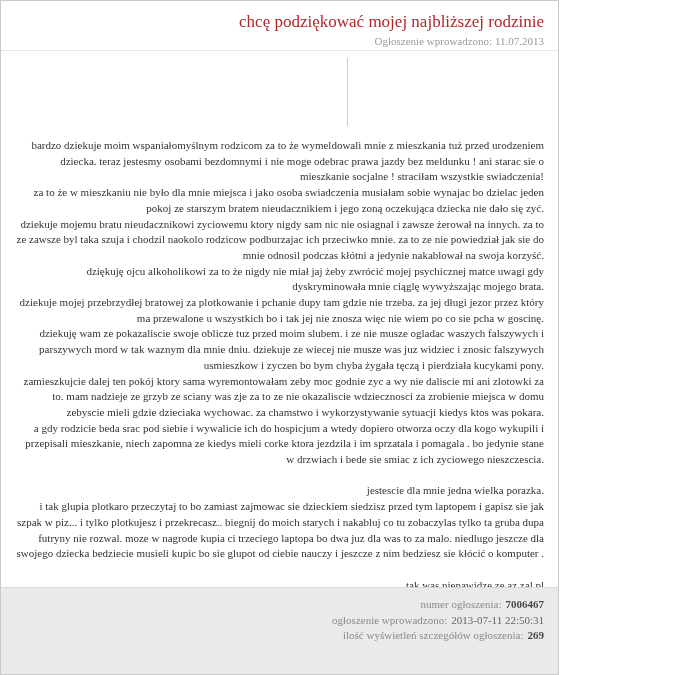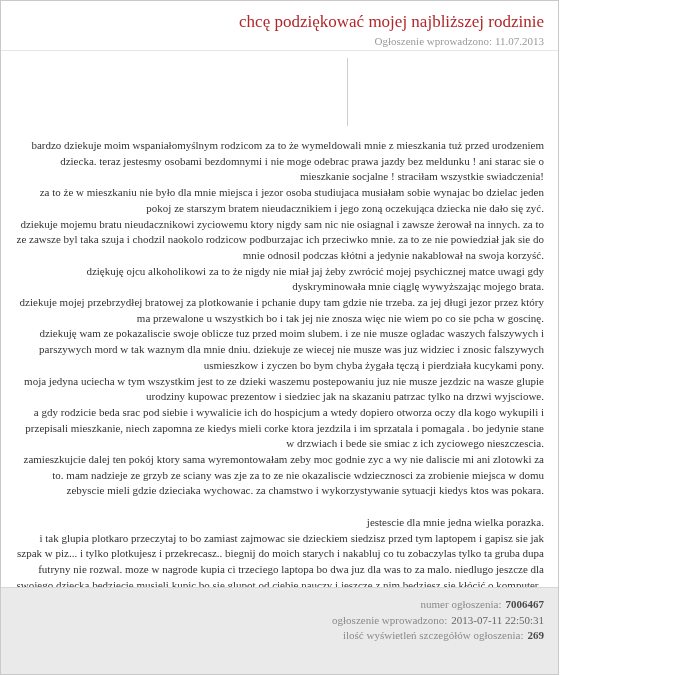--- a/index.html
+++ b/index.html
@@ -106,28 +106,27 @@
       <div class="contact-heading">dane kontaktowe:</div>
       <div class="contact-name">córcia</div>
       <div class="contact-email">
         <a href="#">twojaperelka@gmail.com</a>
       </div>
     </div>
   </div>
 
   <div class="ad-body">
     <div class="para">bardzo dziekuje moim wspaniałomyślnym rodzicom za to że wymeldowali mnie z mieszkania tuż przed urodzeniem dziecka. teraz jestesmy osobami bezdomnymi i nie moge odebrac prawa jazdy bez meldunku ! ani starac sie o mieszkanie socjalne ! straciłam wszystkie swiadczenia!</div>
-    <div class="para">za to że w mieszkaniu nie było dla mnie miejsca i jezor osoba studiujaca musiałam sobie wynajac bo dzielac jeden pokoj ze starszym bratem nieudacznikiem i jego zoną oczekująca dziecka nie dało się zyć.</div>
+    <div class="para">za to że w mieszkaniu nie było dla mnie miejsca i jako osoba swiadczenia musiałam sobie wynajac bo dzielac jeden pokoj ze starszym bratem nieudacznikiem i jego zoną oczekująca dziecka nie dało się zyć.</div>
     <div class="para">dziekuje mojemu bratu nieudacznikowi zyciowemu ktory nigdy sam nic nie osiagnal i zawsze żerował na innych. za to ze zawsze byl taka szuja i chodzil naokolo rodzicow podburzajac ich przeciwko mnie. za to ze nie powiedział jak sie do mnie odnosil podczas kłótni a jedynie nakablował na swoja korzyść.</div>
     <div class="para">dziękuję ojcu alkoholikowi za to że nigdy nie miał jaj żeby zwrócić mojej psychicznej matce uwagi gdy dyskryminowała mnie ciąglę wywyższając mojego brata.</div>
     <div class="para">dziekuje mojej przebrzydłej bratowej za plotkowanie i pchanie dupy tam gdzie nie trzeba. za jej długi jezor przez który ma przewalone u wszystkich bo i tak jej nie znosza więc nie wiem po co sie pcha w goscinę.</div>
     <div class="para">dziekuję wam ze pokazaliscie swoje oblicze tuz przed moim slubem. i ze nie musze ogladac waszych falszywych i parszywych mord w tak waznym dla mnie dniu. dziekuje ze wiecej nie musze was juz widziec i znosic falszywych usmieszkow i zyczen bo bym chyba żygała tęczą i pierdziała kucykami pony.</div>
-    <div class="para">moja jedyna uciecha w tym wszystkim jest to ze dzieki waszemu postepowaniu juz nie musze jezdzic na wasze glupie urodziny kupowac prezentow i siedziec jak na skazaniu patrzac tylko na drzwi wyjsciowe.</div>
+    <div class="para">zamieszkujcie dalej ten pokój ktory sama wyremontowałam zeby moc godnie zyc a wy nie daliscie mi ani zlotowki za to. mam nadzieje ze grzyb ze sciany was zje za to ze nie okazaliscie wdziecznosci za zrobienie miejsca w domu zebyscie mieli gdzie dzieciaka wychowac. za chamstwo i wykorzystywanie sytuacji kiedys ktos was pokara.</div>
     <div class="para">a gdy rodzicie beda srac pod siebie i wywalicie ich do hospicjum a wtedy dopiero otworza oczy dla kogo wykupili i przepisali mieszkanie, niech zapomna ze kiedys mieli corke ktora jezdzila i im sprzatala i pomagala . bo jedynie stane w drzwiach i bede sie smiac z ich zyciowego nieszczescia.</div>
-    <div class="para">zamieszkujcie dalej ten pokój ktory sama wyremontowałam zeby moc godnie zyc a wy nie daliscie mi ani zlotowki za to. mam nadzieje ze grzyb ze sciany was zje za to ze nie okazaliscie wdziecznosci za zrobienie miejsca w domu zebyscie mieli gdzie dzieciaka wychowac. za chamstwo i wykorzystywanie sytuacji kiedys ktos was pokara.</div>
     <div class="para"></div>
     <div class="para">jestescie dla mnie jedna wielka porazka.</div>
     <div class="para">i tak glupia plotkaro przeczytaj to bo zamiast zajmowac sie dzieckiem siedzisz przed tym laptopem i gapisz sie jak szpak w piz... i tylko plotkujesz i przekrecasz.. biegnij do moich starych i nakabluj co tu zobaczylas tylko ta gruba dupa futryny nie rozwal. moze w nagrode kupia ci trzeciego laptopa bo dwa juz dla was to za malo. niedlugo jeszcze dla swojego dziecka bedziecie musieli kupic bo sie glupot od ciebie nauczy i jeszcze z nim bedziesz sie kłócić o komputer .</div>
     <div class="para"></div>
     <div class="para">tak was nienawidzę ze az zal.pl</div>
     <div class="para">i pamietajcie kiedys to sie na was odbje</div>
   </div>
 
   <div class="footer">
     <div>

